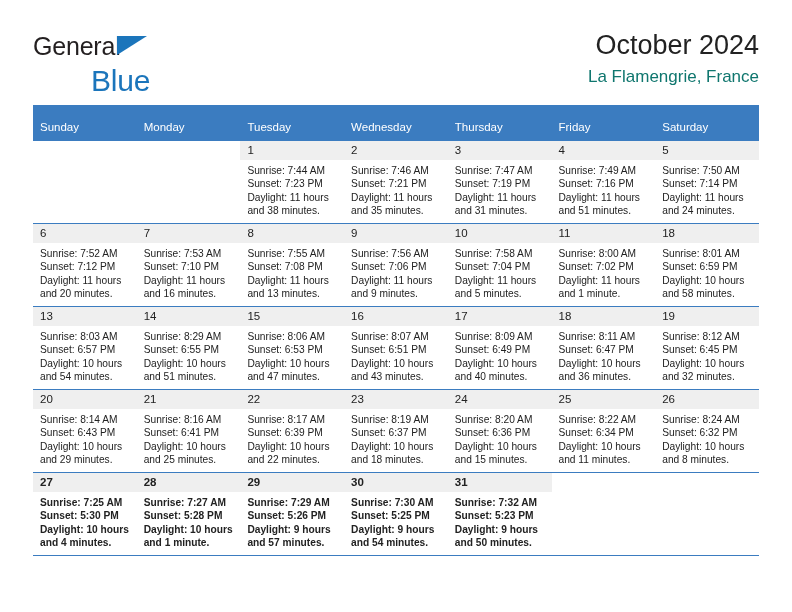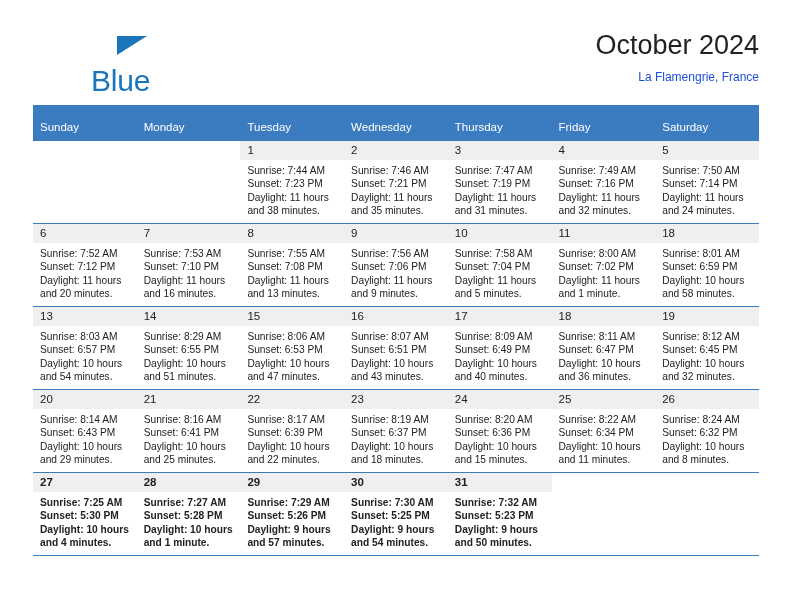--- a/index.html
+++ b/index.html
@@ -72,22 +72,22 @@
     margin-left: 45px;
   }
   .cal-title {
     font-size: 27px;
     color: #222222;
     line-height: 34px;
     font-weight: normal;
     margin: 0;
   }
   .cal-subtitle {
-    font-size: 12px;
-    color: #1d4ed8;
+    font-size: 17px;
+    color: #0f766e;
     line-height: 22px;
     margin: 4px 0 0 0;
   }
 
   
   .calendar {
     position: absolute;
     left: 33px;
     top: 105px;
     width: 726px;
@@ -145,20 +145,21 @@
   }
 </style>
 </head>
 <body>
 
 <div class="page">
 
   <div class="header">
 
     <div class="brand">
+      <span class="brand-general">General</span>
       <span class="brand-triangle"></span>
       <span class="brand-blue">Blue</span>
     </div>
 
     <div class="title-block">
       <h1 class="cal-title">October 2024</h1>
       <p class="cal-subtitle">La Flamengrie, France</p>
     </div>
 
   </div>
@@ -205,21 +206,21 @@
               <div>Sunrise: 7:47 AM</div>
               <div>Sunset: 7:19 PM</div>
               <div class="daylight">Daylight: 11 hours and 31 minutes.</div>
             </div>
           </td>
           <td class="">
             <span class="daynum">4</span>
             <div class="info">
               <div>Sunrise: 7:49 AM</div>
               <div>Sunset: 7:16 PM</div>
-              <div class="daylight">Daylight: 11 hours and 32 minutes.</div>
+              <div class="daylight">Daylight: 11 hours and 51 minutes.</div>
             </div>
           </td>
           <td class="">
             <span class="daynum">5</span>
             <div class="info">
               <div>Sunrise: 7:50 AM</div>
               <div>Sunset: 7:14 PM</div>
               <div class="daylight">Daylight: 11 hours and 24 minutes.</div>
             </div>
           </td>

